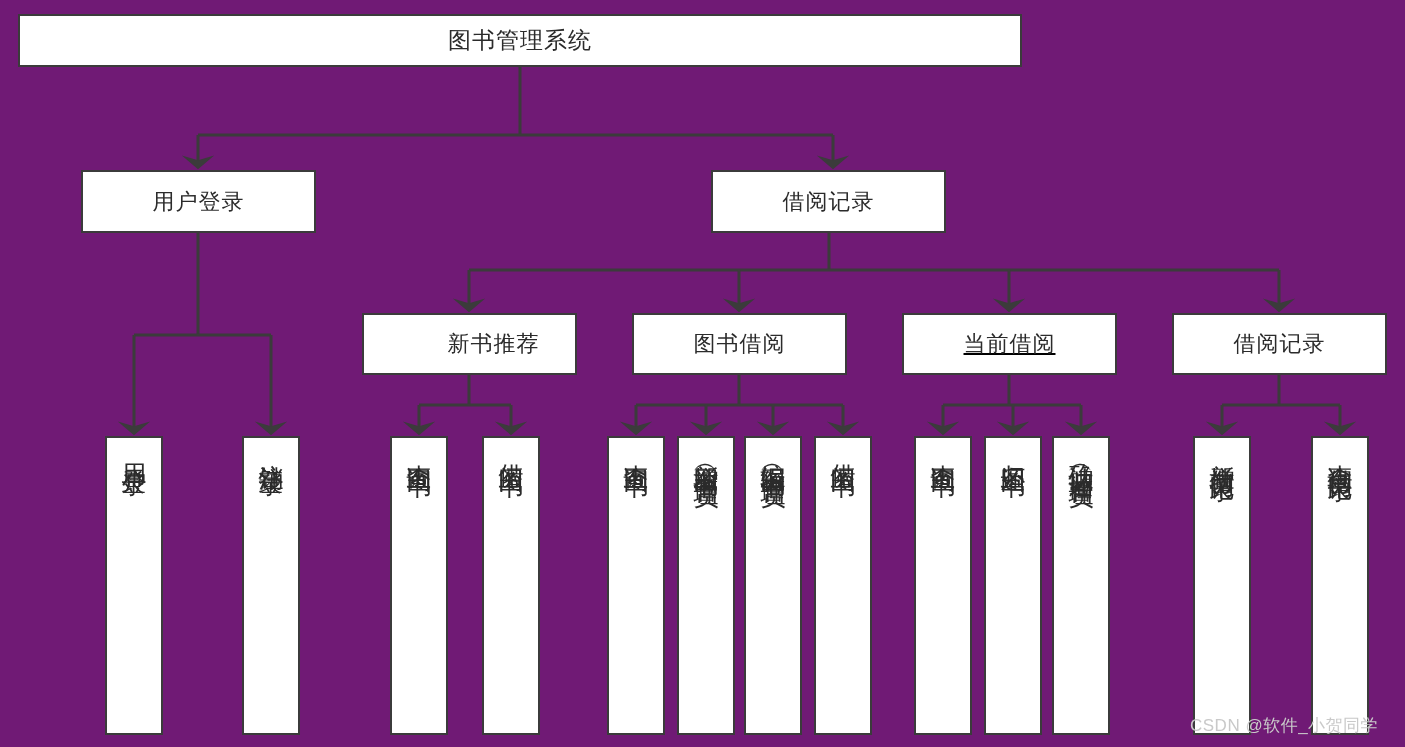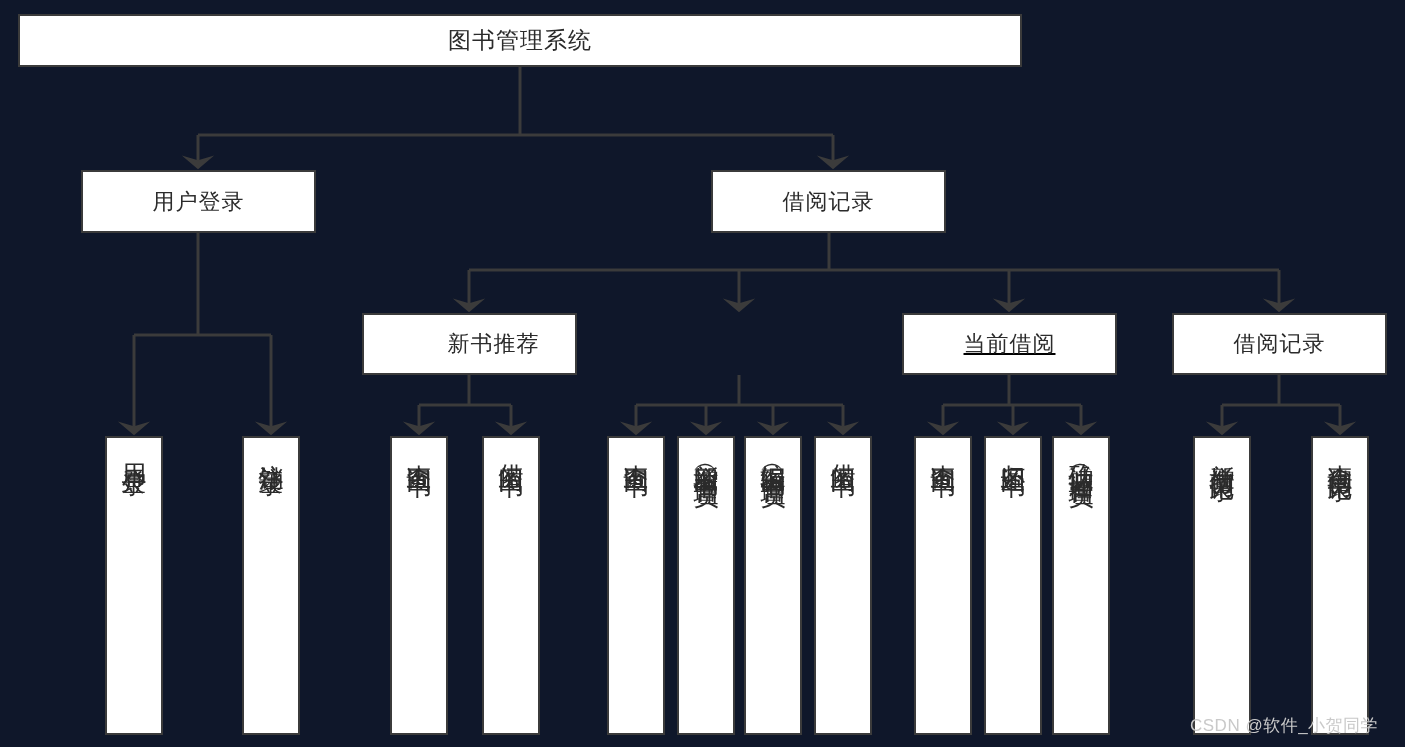--- a/index.html
+++ b/index.html
@@ -7,21 +7,21 @@
     padding: 0;
     background: #ffffff;
   }
   body {
     font-family: "Liberation Sans", "DejaVu Sans", sans-serif;
   }
   #diagram-root {
     position: relative;
     width: 1405px;
     height: 747px;
-    background: #0f172a;
+    background: #701a75;
     overflow: hidden;
   }
   svg.edges {
     position: absolute;
     left: 0;
     top: 0;
     width: 1405px;
     height: 747px;
   }
   .node {
@@ -132,20 +132,23 @@
   <div class="node horiz" style="left:81px; top:170px; width:235px; height:63px;">
     <span class="label">用户登录</span>
   </div>
   <div class="node horiz" style="left:711px; top:170px; width:235px; height:63px;">
     <span class="label">借阅记录</span>
   </div>
 
   <div class="node horiz" style="left:362px; top:313px; width:215px; height:62px;padding-left:48px;">
     <span class="label">新书推荐</span>
   </div>
+  <div class="node horiz" style="left:632px; top:313px; width:215px; height:62px;">
+    <span class="label">图书借阅</span>
+  </div>
   <div class="node horiz" style="left:902px; top:313px; width:215px; height:62px;text-decoration:underline;">
     <span class="label">当前借阅</span>
   </div>
   <div class="node horiz" style="left:1172px; top:313px; width:215px; height:62px;">
     <span class="label">借阅记录</span>
   </div>
 
   <div class="node leaf" style="left:105px; top:436px; width:58px; height:299px;">
     <span class="label">用户登录</span>
   </div>

